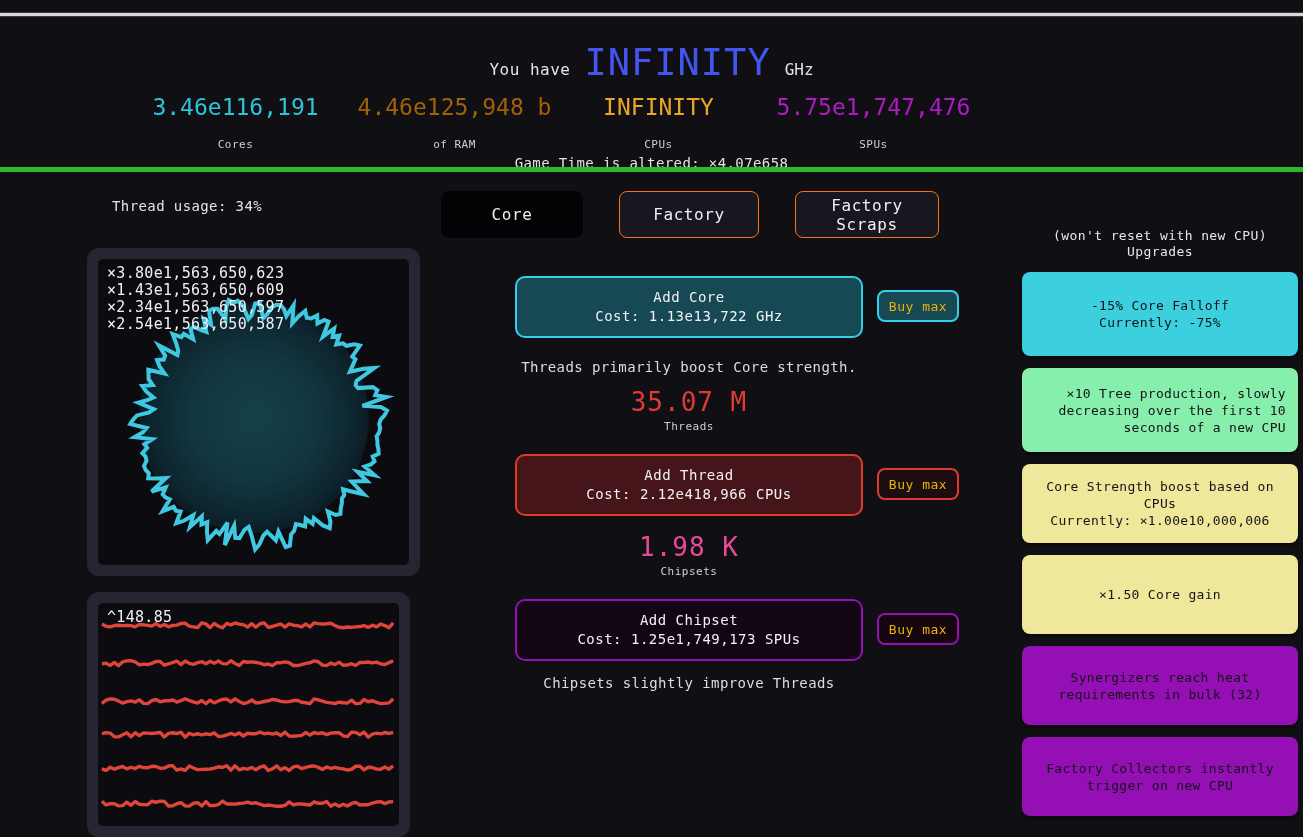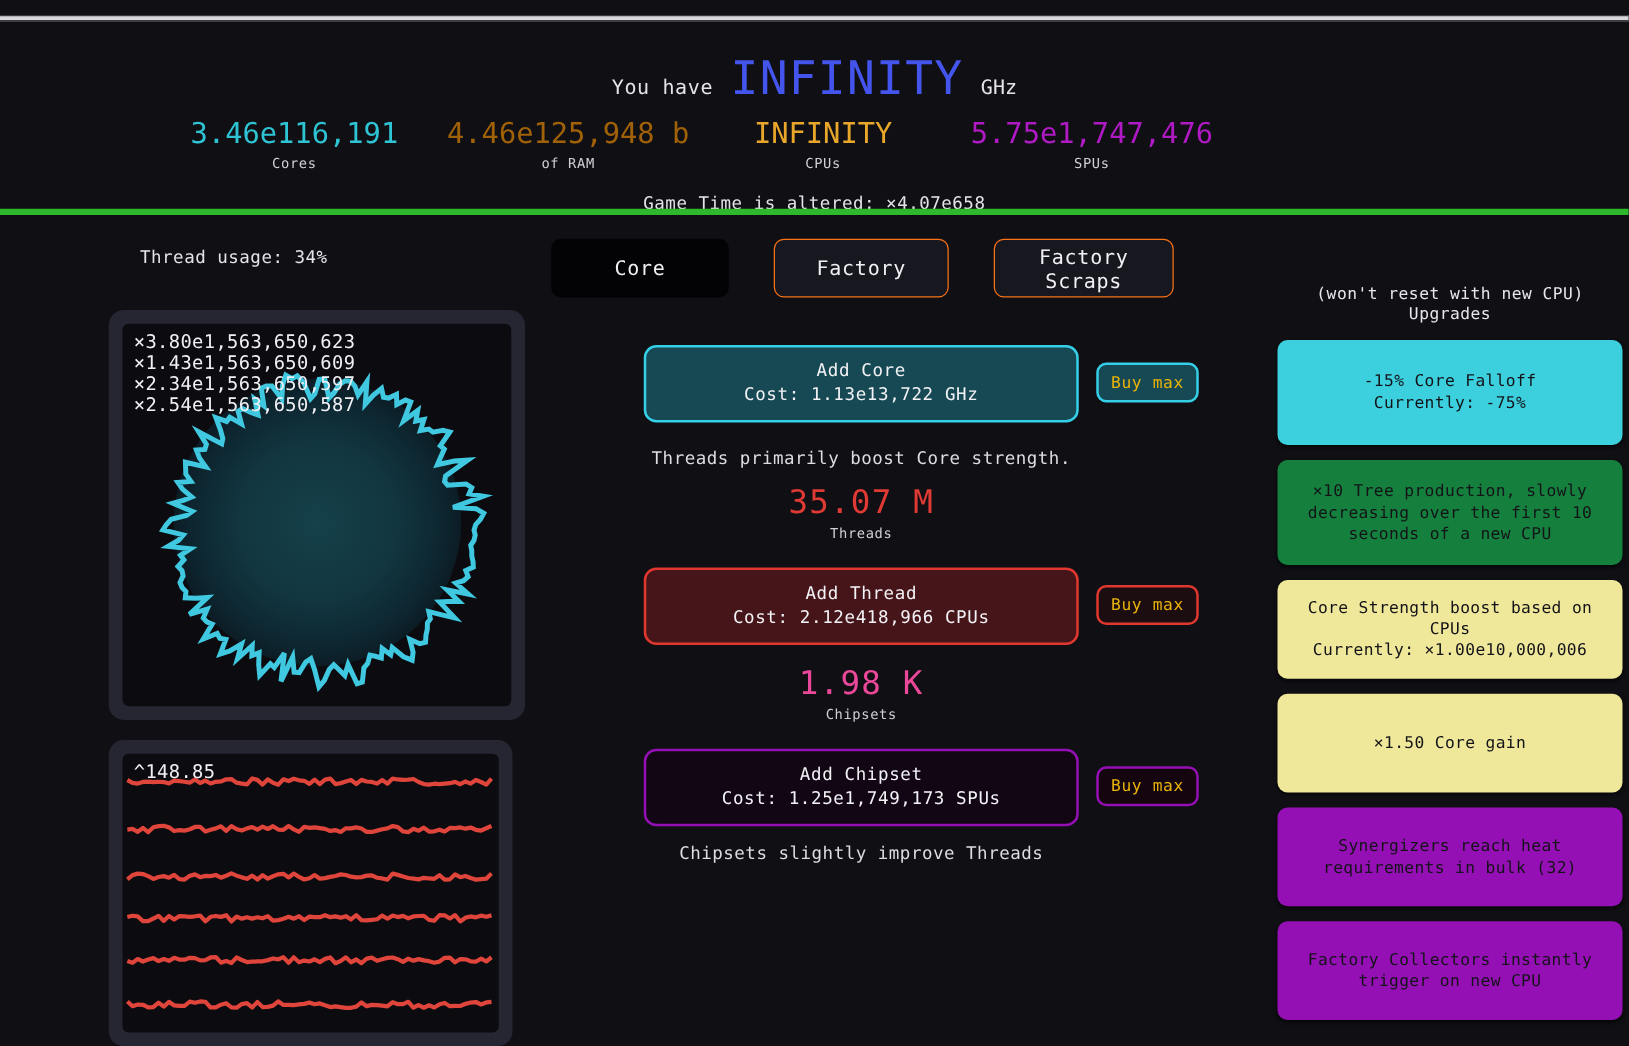--- a/index.html
+++ b/index.html
@@ -28,21 +28,21 @@
   .have-label { font-size:16px; color:#e3e3e8; letter-spacing:0.5px; }
   .have-value { font-size:37px; color:#4455ee; letter-spacing:1px; line-height:1; }
   .have-unit { font-size:16px; color:#e3e3e8; }
 
   .stats-row {
     position:absolute; left:0; top:77px; width:1109px;
     display:flex; justify-content:center; align-items:flex-start;
   }
   .stat { text-align:center; }
   .stat .v { font-size:23px; line-height:26px; white-space:nowrap; }
-  .stat .n { font-size:11px; color:#cfcfd6; margin-top:4px; letter-spacing:0.5px; }
+  .stat .n { font-size:11px; color:#cfcfd6; margin-top:18px; letter-spacing:0.5px; }
   .stat.cores { width:230px; }
   .stat.ram   { width:208px; }
   .stat.cpus  { width:200px; }
   .stat.spus  { width:230px; }
 
   .gametime {
     position:absolute; left:0; top:138px; width:1303px; text-align:center;
     font-size:14px; color:#e3e3e8; letter-spacing:0.4px;
   }
 
@@ -290,21 +290,21 @@
     <div>Upgrades</div>
   </div>
 
   <div class="upgrades" id="upgrades-list">
       <div class="upg h1" style="background: rgb(60, 207, 221);">
         <span>
           <div>-15% Core Falloff</div>
           <div>Currently: -75%</div>
         </span>
       </div>
-      <div class="upg h1" style="background: #15803d;">
+      <div class="upg h1" style="background: #86efac; text-align: right;">
         <span>
           <div>×10 Tree production, slowly decreasing over the first 10 seconds of a new CPU</div>
         </span>
       </div>
       <div class="upg h2" style="background: rgb(239, 231, 154);">
         <span>
           <div>Core Strength boost based on CPUs</div>
           <div>Currently: ×1.00e10,000,006</div>
         </span>
       </div>

